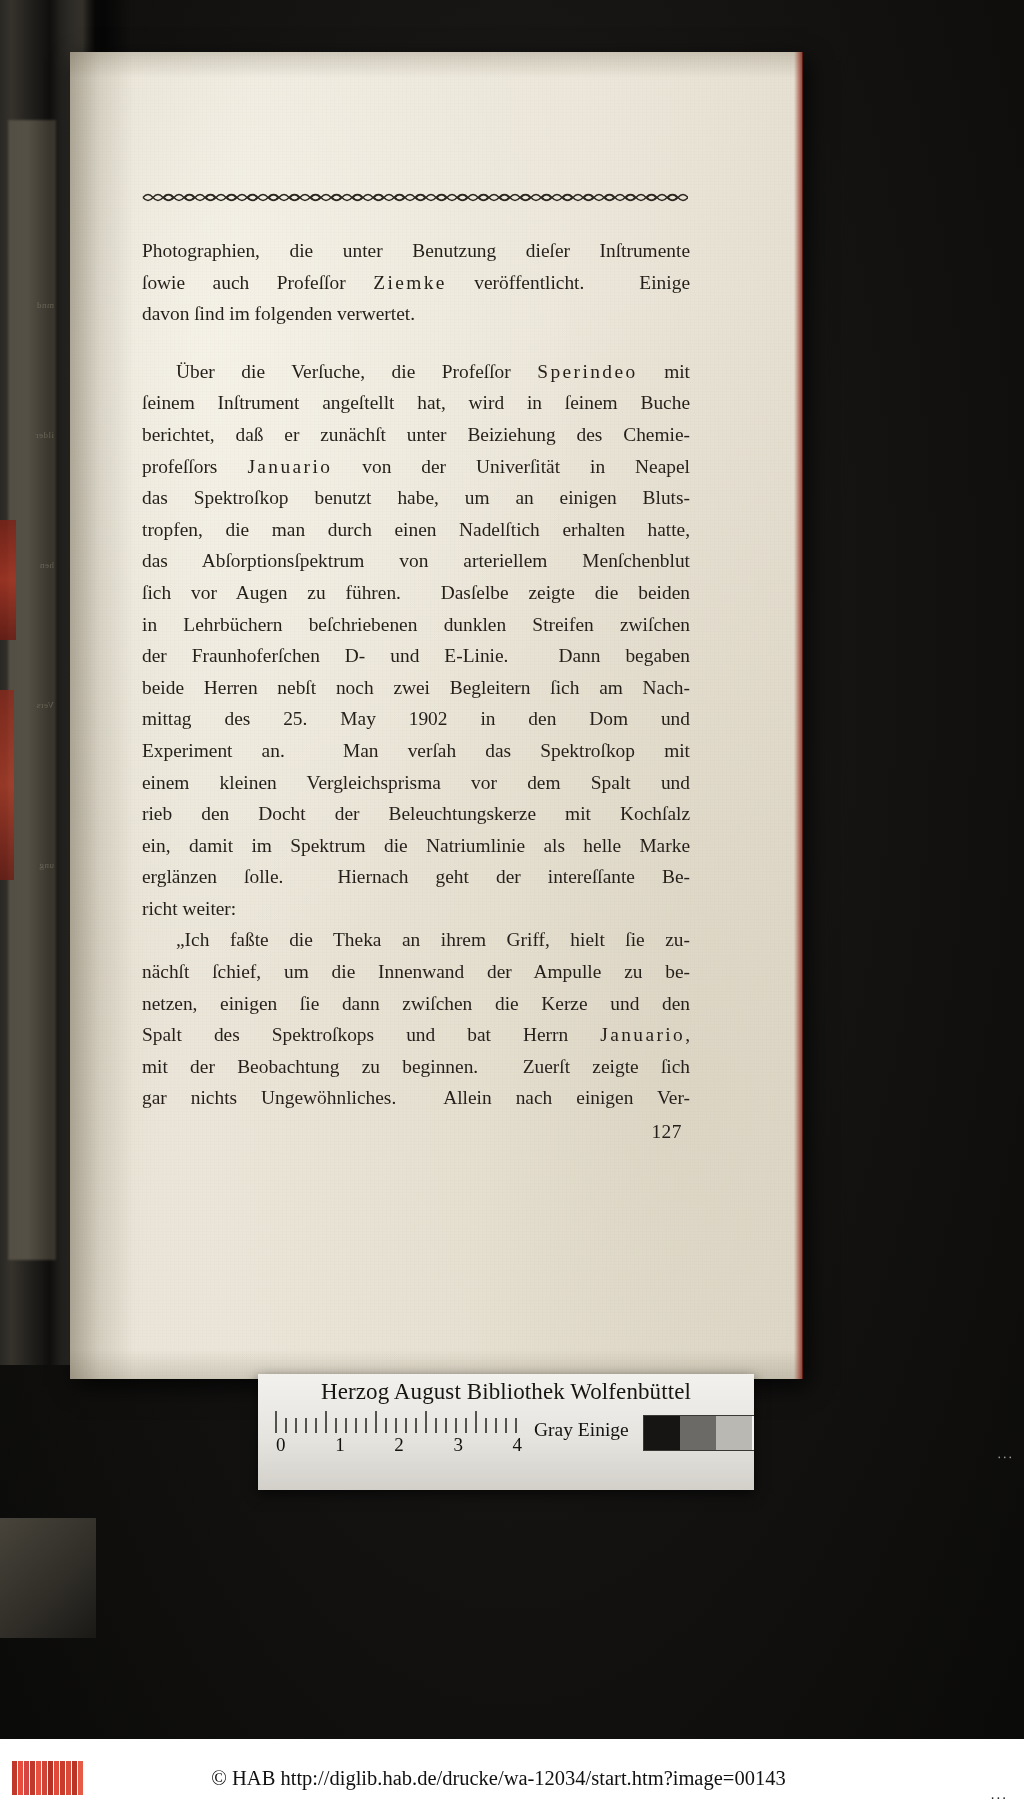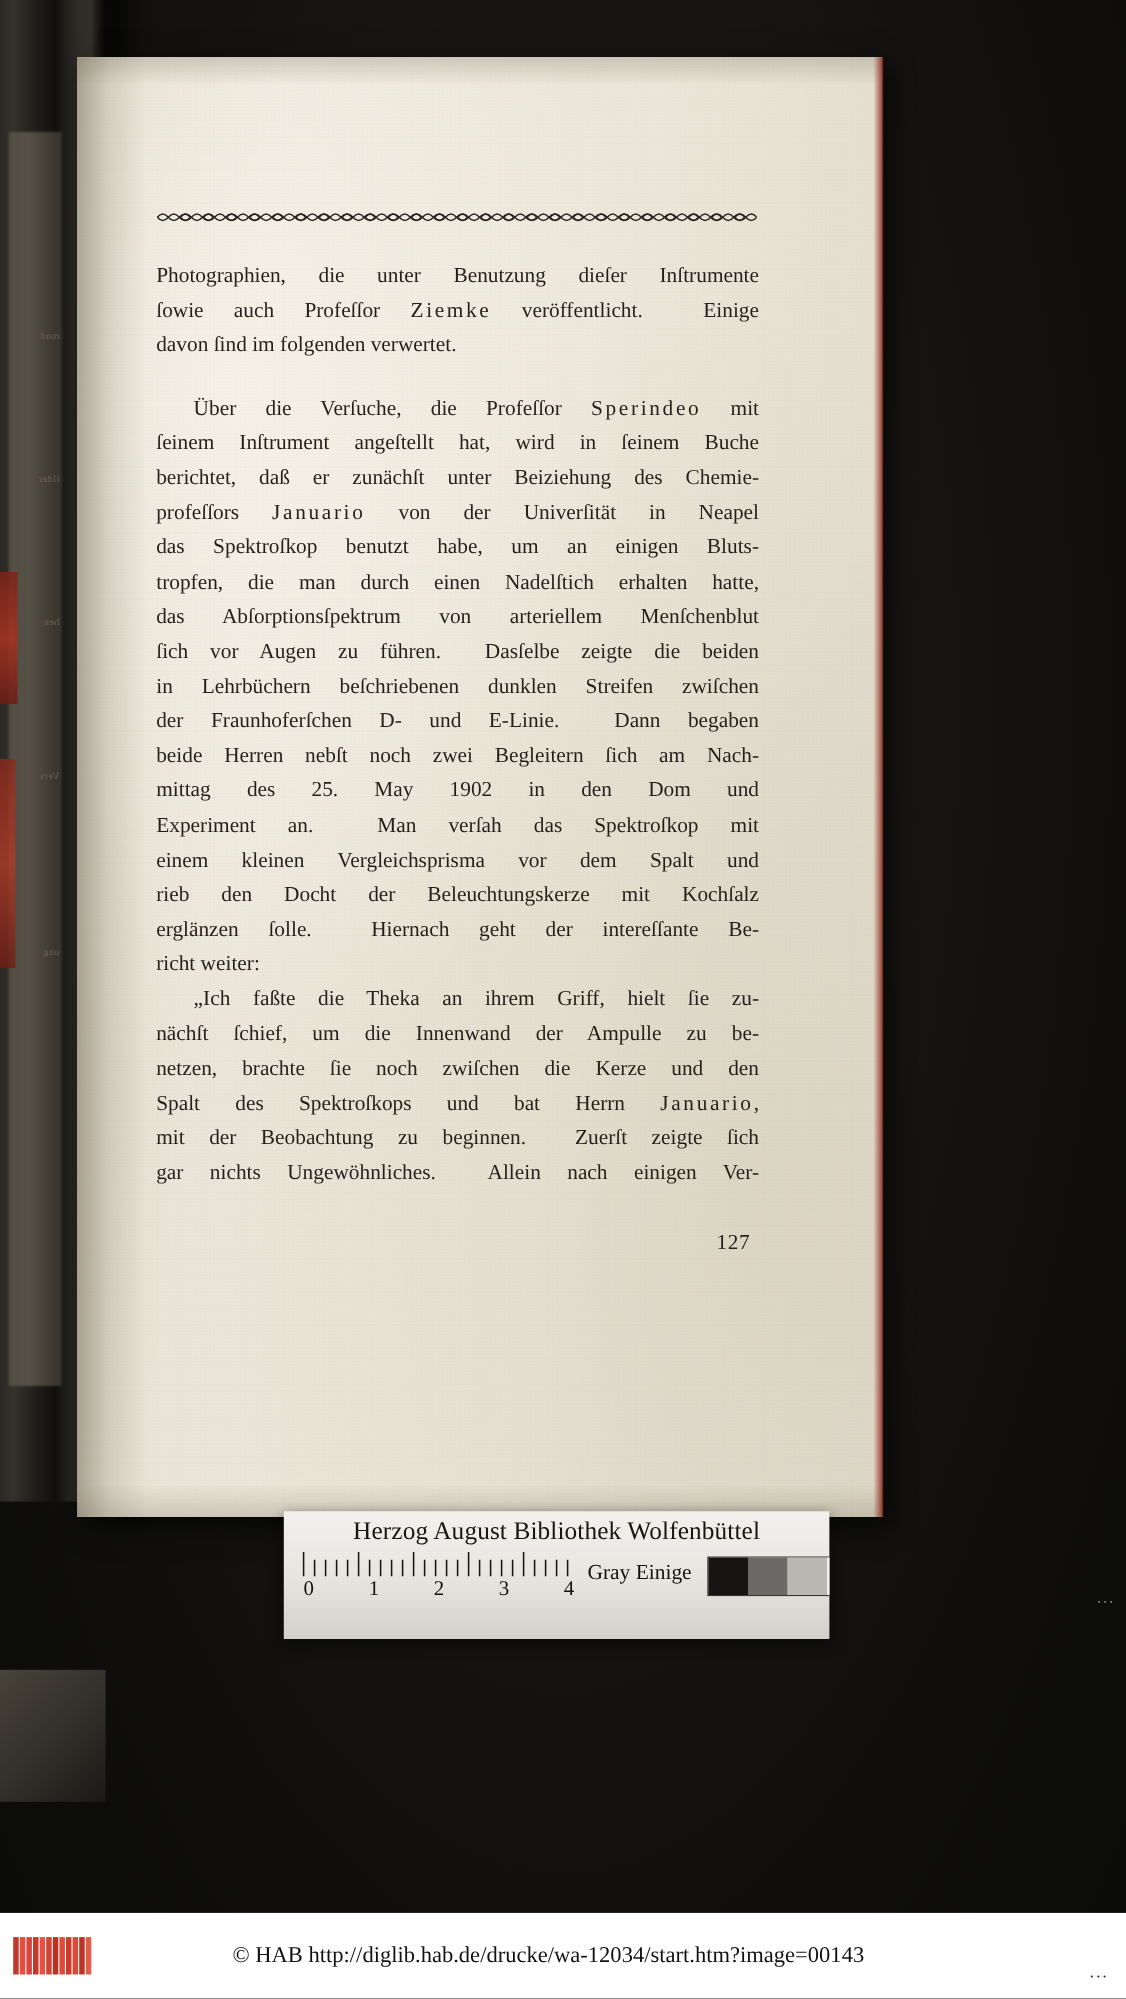--- a/index.html
+++ b/index.html
@@ -168,21 +168,21 @@
   .line.j {
     text-align: justify;
     text-align-last: justify;
   }
   .line.last { text-align: left; text-align-last: left; }
 
   
   .sp { letter-spacing: 2.4px; }
 
   .folio {
-    margin-top: 32px;
+    margin-top: 2px;
     text-align: right;
     padding-right: 8px;
     font-size: 19.4px;
     color: #241f1a;
     letter-spacing: .5px;
   }
 
   
   .target-card {
     position: absolute;
@@ -457,28 +457,29 @@
         <span class="line j">tropfen, die man durch einen Nadelſtich erhalten hatte,</span>
         <span class="line j">das Abſorptionsſpektrum von arteriellem Menſchenblut</span>
         <span class="line j">ſich vor Augen zu führen.  Dasſelbe zeigte die beiden</span>
         <span class="line j">in Lehrbüchern beſchriebenen dunklen Streifen zwiſchen</span>
         <span class="line j">der Fraunhoferſchen D- und E-Linie.  Dann begaben</span>
         <span class="line j">beide Herren nebſt noch zwei Begleitern ſich am Nach-</span>
         <span class="line j">mittag des 25. May 1902 in den Dom und</span>
         <span class="line j">Experiment an.  Man verſah das Spektroſkop mit</span>
         <span class="line j">einem kleinen Vergleichsprisma vor dem Spalt und</span>
         <span class="line j">rieb den Docht der Beleuchtungskerze mit Kochſalz</span>
+        <span class="line j">ein, damit im Spektrum die Natriumlinie als helle Marke</span>
         <span class="line j">erglänzen ſolle.  Hiernach geht der intereſſante Be-</span>
         <span class="line last">richt weiter:</span>
       </p>
 
       <p class="para">
         <span class="line j"><span class="indent"></span><span>„Ich faßte die Theka an ihrem Griff, hielt ſie zu-</span></span>
         <span class="line j">nächſt ſchief, um die Innenwand der Ampulle zu be-</span>
-        <span class="line j">netzen, brachte ſie noch zwiſchen die Kerze und den</span>
+        <span class="line j">netzen, einigen ſie dann zwiſchen die Kerze und den</span>
         <span class="line j">Spalt des Spektroſkops und bat Herrn <span class="sp">Januario</span>,</span>
         <span class="line j">mit der Beobachtung zu beginnen.  Zuerſt zeigte ſich</span>
         <span class="line j">gar nichts Ungewöhnliches.  Allein nach einigen Ver-</span>
       </p>
 
       <div class="folio">127</div>
     </div>
   </div>
 </div>
 

